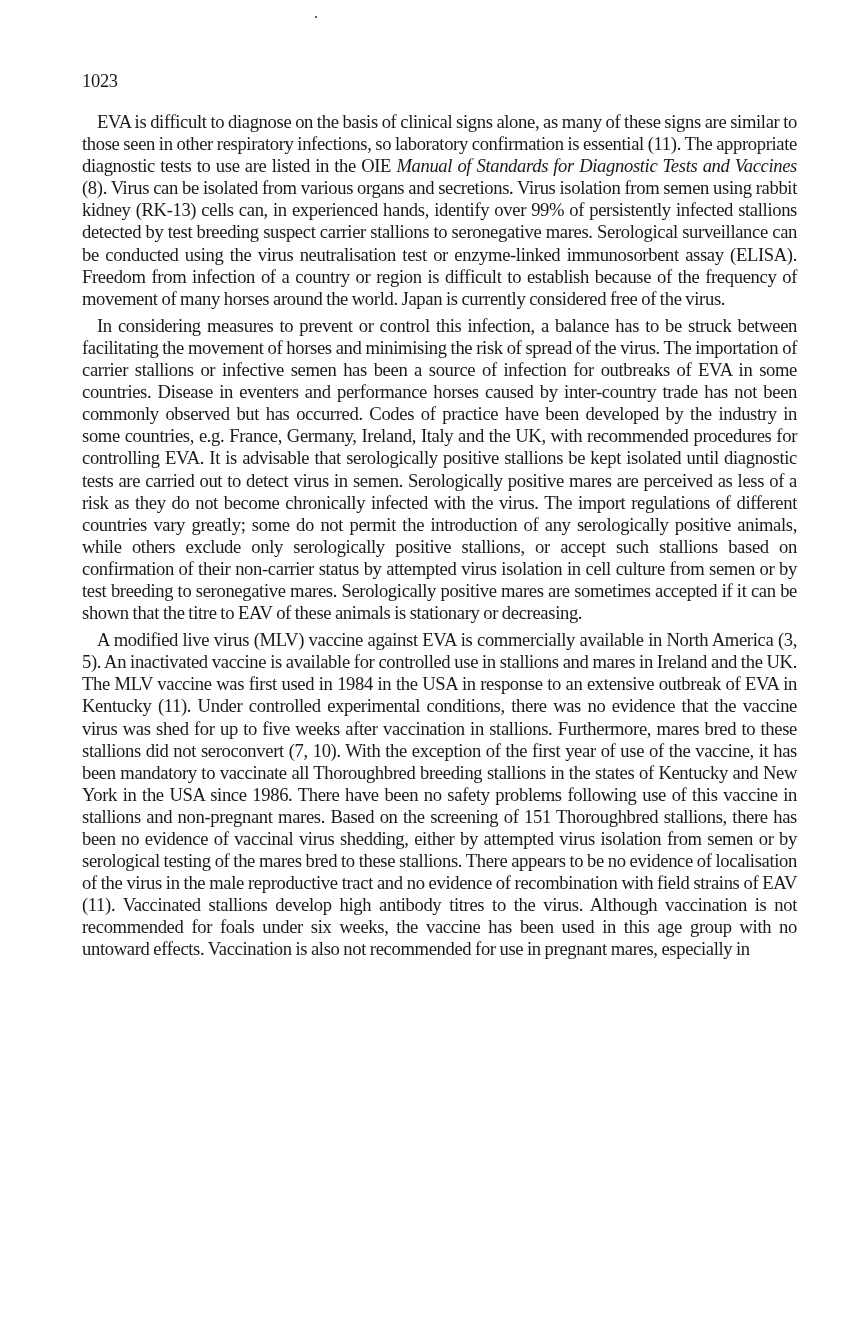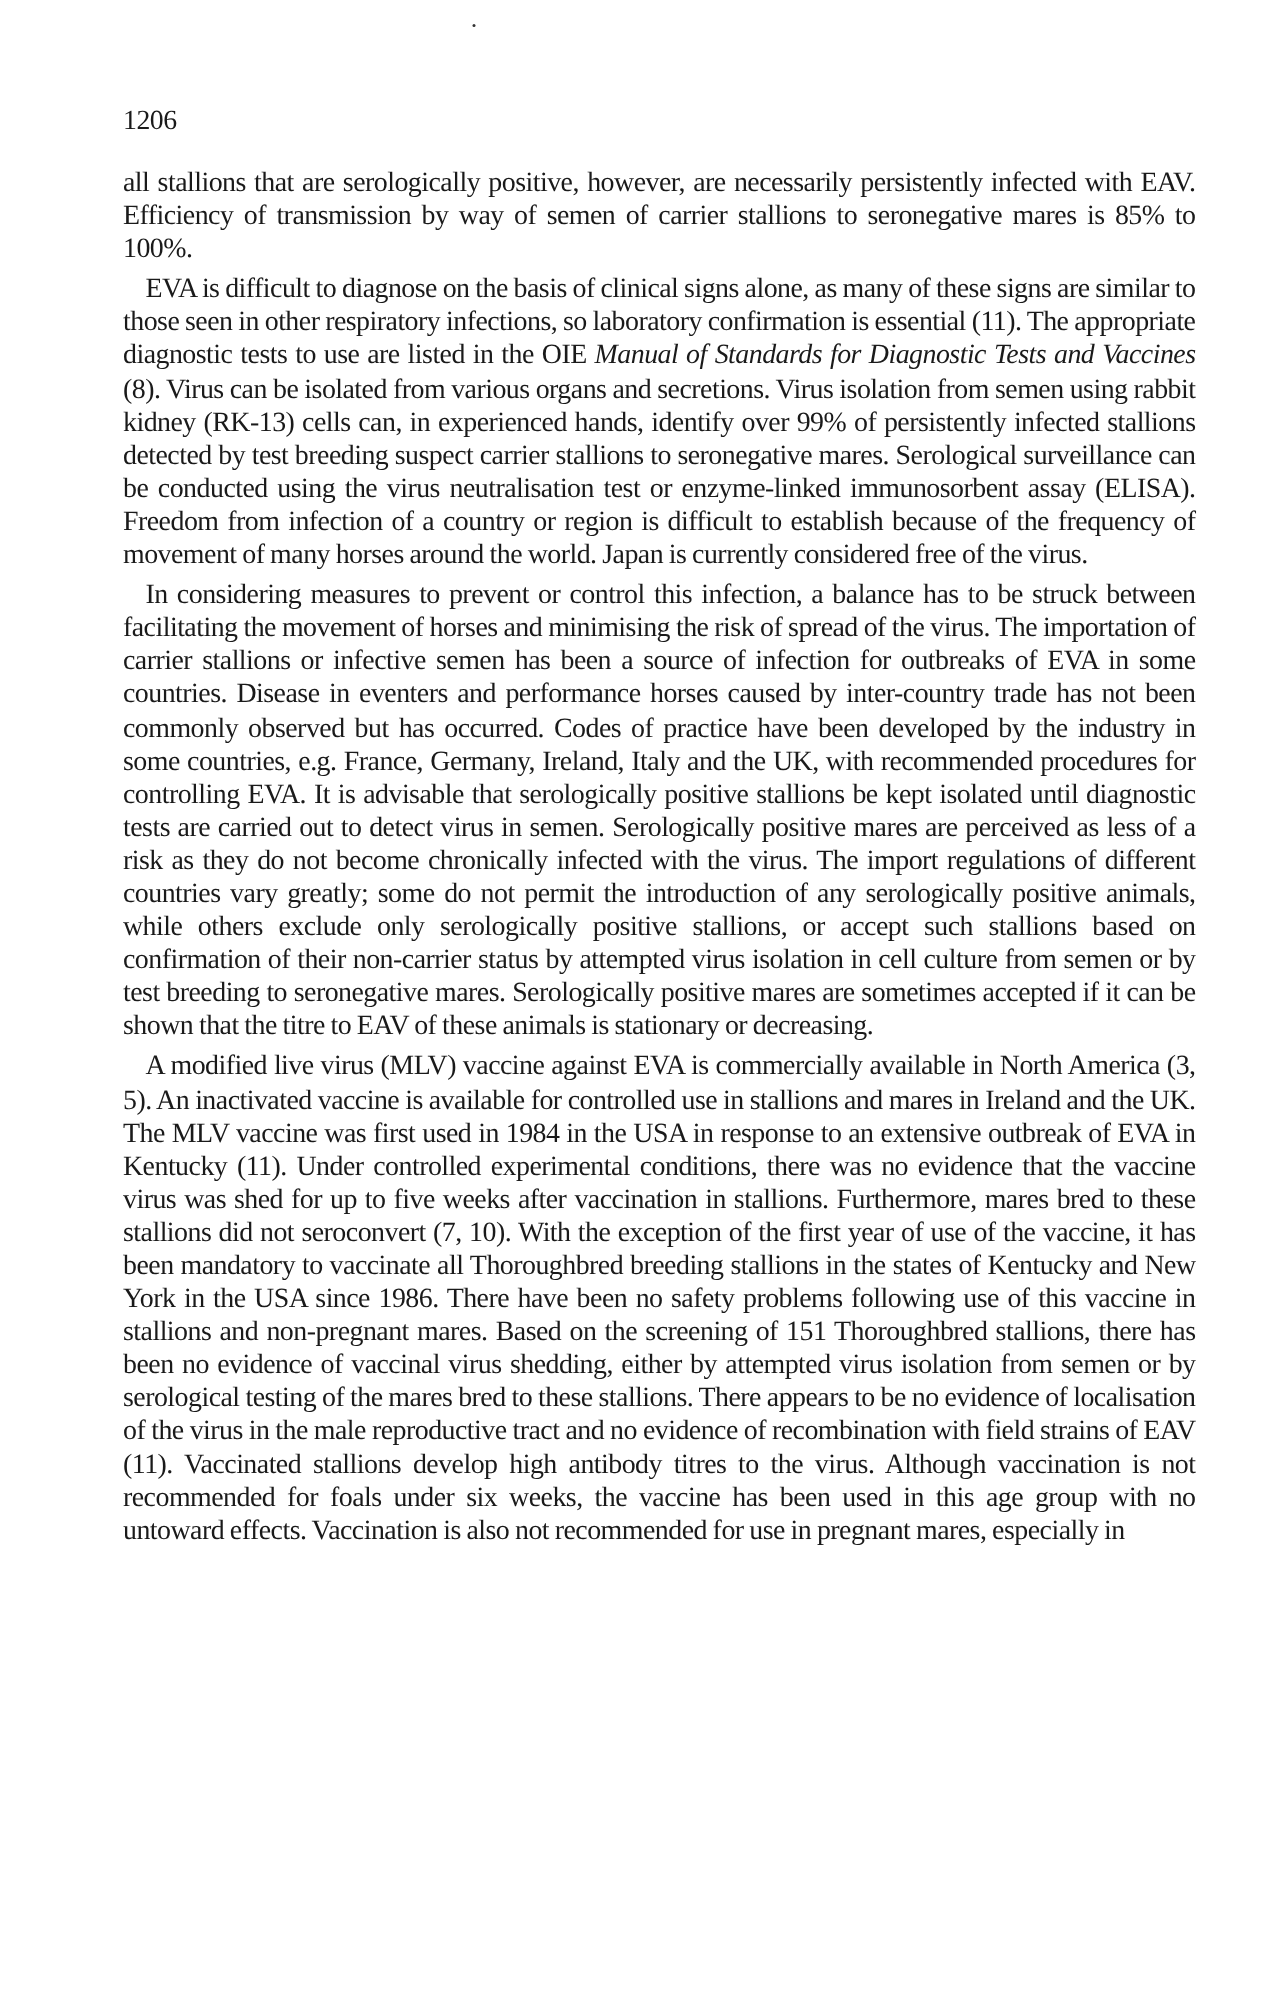--- a/index.html
+++ b/index.html
@@ -54,23 +54,22 @@
     .para.no-bottom {
       margin-bottom: 0;
     }
     em { }
   </style>
 </head>
 <body>
 
 <div class="speck"></div>
 
-<div class="page-number">1206</div>
+<div class="page-number">1023</div>
 
 <div class="body-text">
-  <p class="para">all stallions that are serologically positive, however, are necessarily persistently infected with EAV. Efficiency of transmission by way of semen of carrier stallions to seronegative mares is 85% to 100%.</p>
 
   <p class="para indent"><span>EVA is difficult to diagnose on the basis of clinical signs alone, as many of these signs are similar to those seen in other respiratory infections, so laboratory confirmation is essential (11). The appropriate diagnostic tests to use are listed in the OIE </span><em>Manual of Standards for Diagnostic Tests and Vaccines</em><span> (8). Virus can be isolated from various organs and secretions. Virus isolation from semen using rabbit kidney (RK-13) cells can, in experienced hands, identify over 99% of persistently infected stallions detected by test breeding suspect carrier stallions to seronegative mares. Serological surveillance can be conducted using the virus neutralisation test or enzyme-linked immunosorbent assay (ELISA). Freedom from infection of a country or region is difficult to establish because of the frequency of movement of many horses around the world. Japan is currently considered free of the virus.</span></p>
 
   <p class="para indent">In considering measures to prevent or control this infection, a balance has to be struck between facilitating the movement of horses and minimising the risk of spread of the virus. The importation of carrier stallions or infective semen has been a source of infection for outbreaks of EVA in some countries. Disease in eventers and performance horses caused by inter-country trade has not been commonly observed but has occurred. Codes of practice have been developed by the industry in some countries, e.g. France, Germany, Ireland, Italy and the UK, with recommended procedures for controlling EVA. It is advisable that serologically positive stallions be kept isolated until diagnostic tests are carried out to detect virus in semen. Serologically positive mares are perceived as less of a risk as they do not become chronically infected with the virus. The import regulations of different countries vary greatly; some do not permit the introduction of any serologically positive animals, while others exclude only serologically positive stallions, or accept such stallions based on confirmation of their non-carrier status by attempted virus isolation in cell culture from semen or by test breeding to seronegative mares. Serologically positive mares are sometimes accepted if it can be shown that the titre to EAV of these animals is stationary or decreasing.</p>
 
   <p class="para indent no-bottom">A modified live virus (MLV) vaccine against EVA is commercially available in North America (3, 5). An inactivated vaccine is available for controlled use in stallions and mares in Ireland and the UK. The MLV vaccine was first used in 1984 in the USA in response to an extensive outbreak of EVA in Kentucky (11). Under controlled experimental conditions, there was no evidence that the vaccine virus was shed for up to five weeks after vaccination in stallions. Furthermore, mares bred to these stallions did not seroconvert (7, 10). With the exception of the first year of use of the vaccine, it has been mandatory to vaccinate all Thoroughbred breeding stallions in the states of Kentucky and New York in the USA since 1986. There have been no safety problems following use of this vaccine in stallions and non-pregnant mares. Based on the screening of 151 Thoroughbred stallions, there has been no evidence of vaccinal virus shedding, either by attempted virus isolation from semen or by serological testing of the mares bred to these stallions. There appears to be no evidence of localisation of the virus in the male reproductive tract and no evidence of recombination with field strains of EAV (11). Vaccinated stallions develop high antibody titres to the virus. Although vaccination is not recommended for foals under six weeks, the vaccine has been used in this age group with no untoward effects. Vaccination is also not recommended for use in pregnant mares, especially in</p>
 </div>
 
 </body></html>

